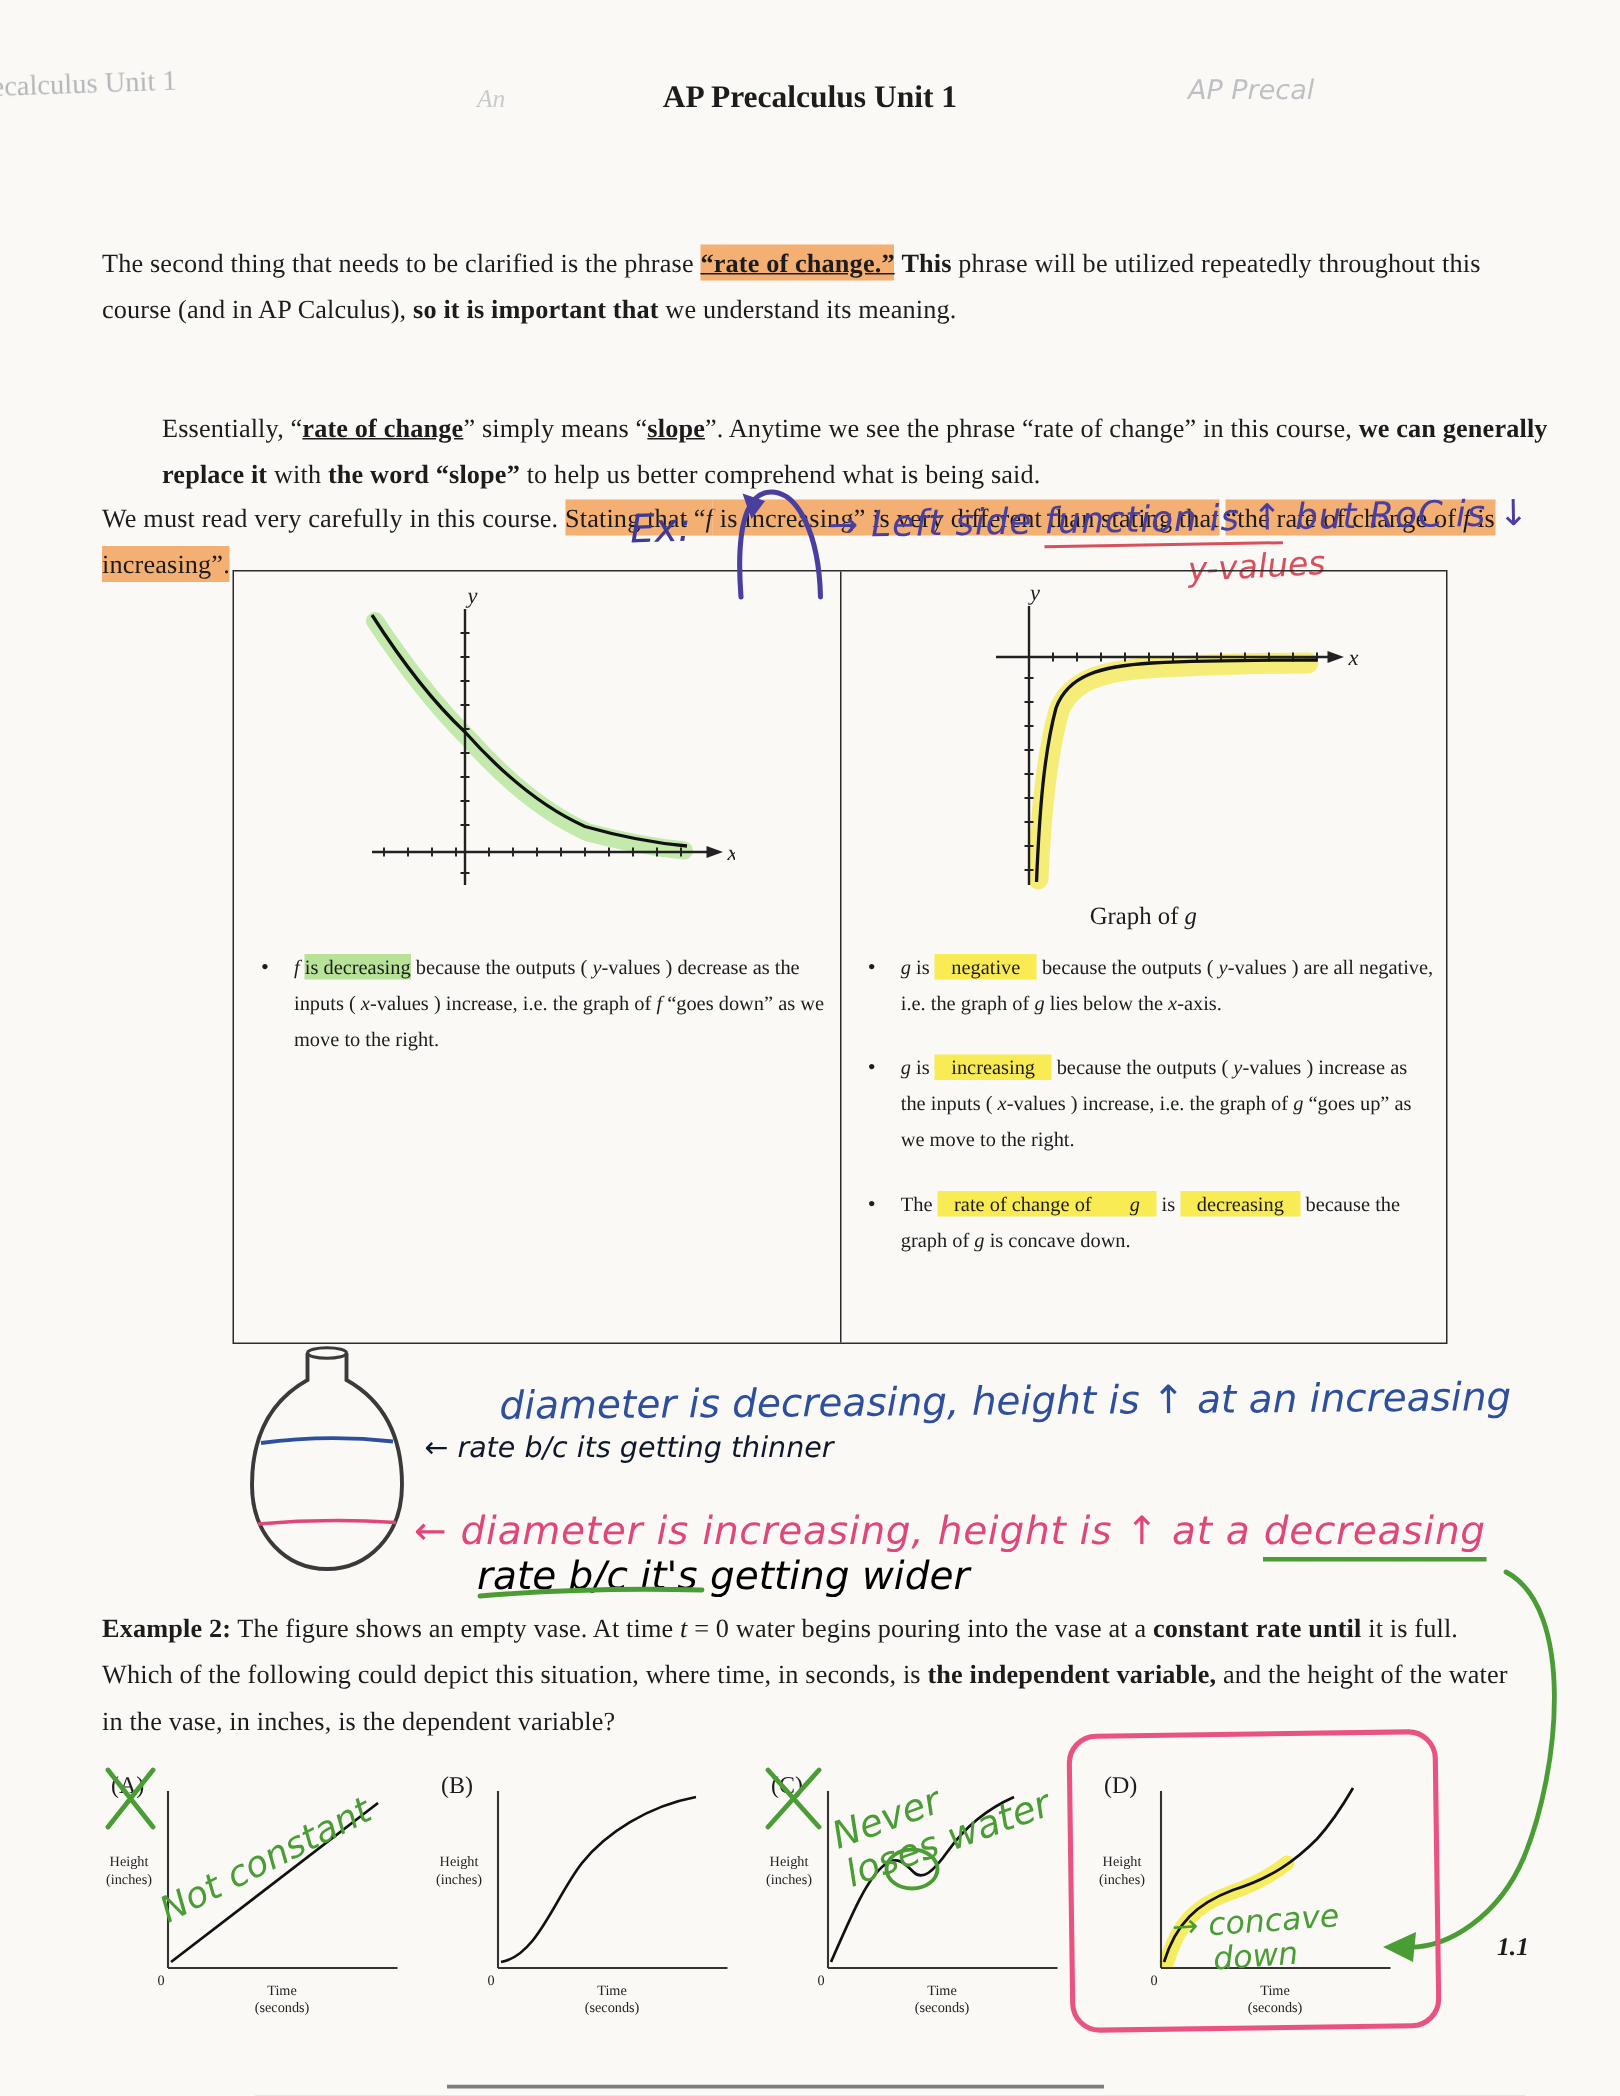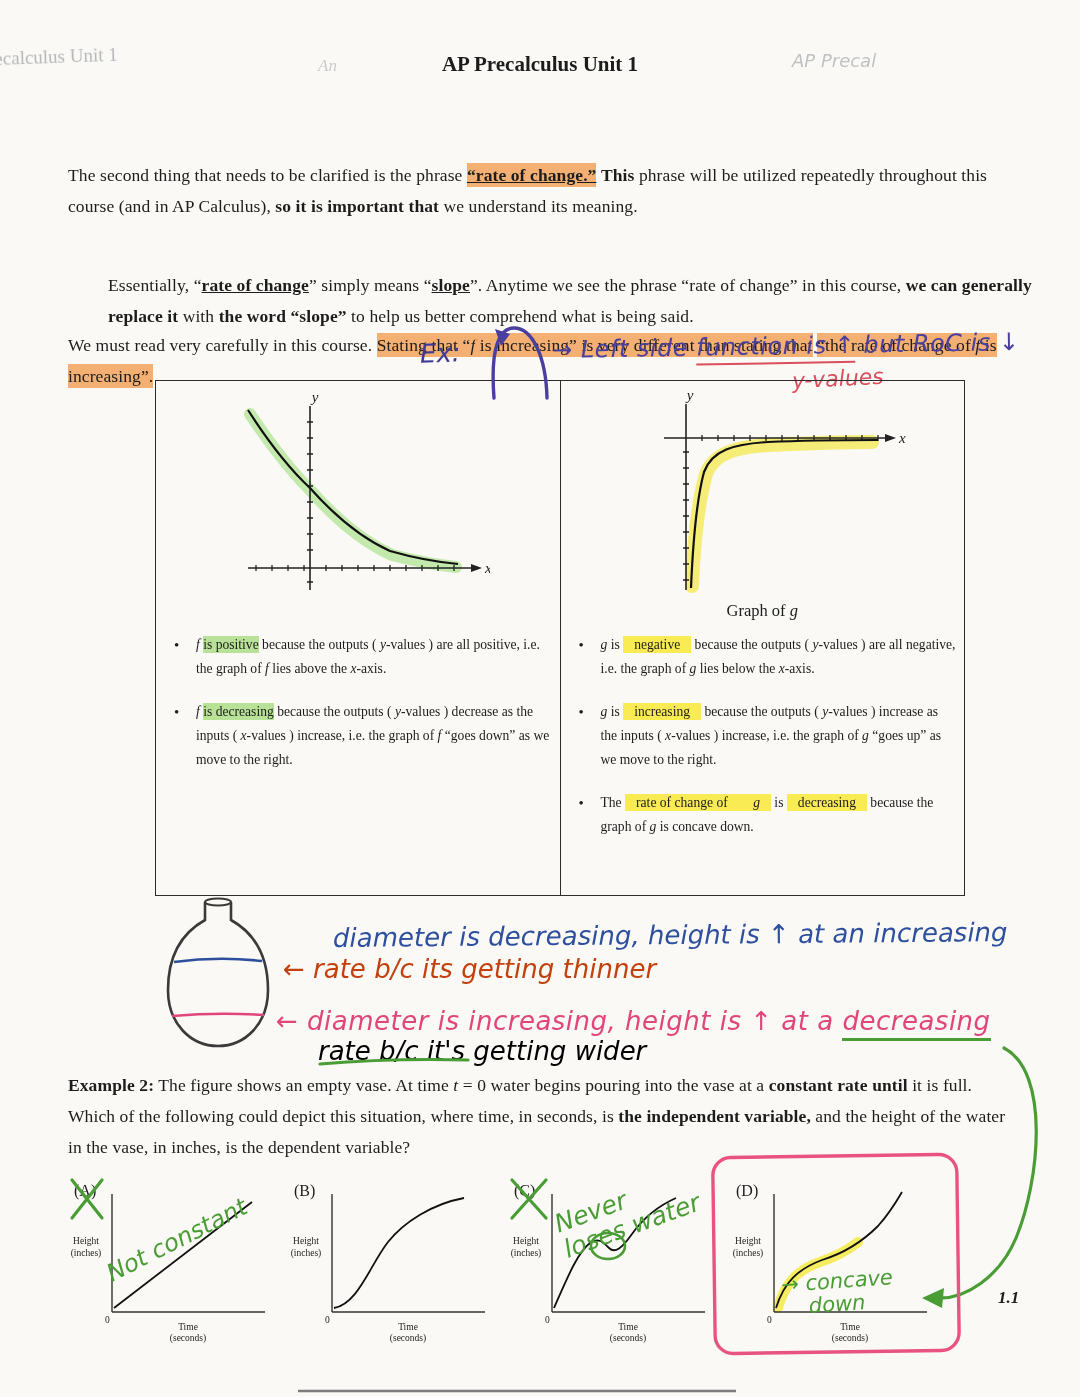--- a/index.html
+++ b/index.html
@@ -44,21 +44,21 @@
   .axis-lab{font-family:"Liberation Serif",serif;font-style:italic;font-size:15px;fill:#1c1c1c;}
   .mini-lab{font-family:"Liberation Serif",serif;font-size:9.5px;fill:#222;}
 
   
   .hand{font-family:"DejaVu Sans",sans-serif;font-style:italic;position:absolute;white-space:nowrap;}
   .ink-ex{left:420px;top:338px;font-size:26px;color:#3f3a96;transform:rotate(-2deg);}
   .ink-purple{left:552px;top:332px;font-size:24px;letter-spacing:.5px;color:#4a3f9f;transform:rotate(-1deg);}
   .red-ul{border-bottom:2.6px solid #d94f5c;padding-bottom:2px;}
   .ink-red{left:792px;top:366px;font-size:22px;color:#d94f5c;transform:rotate(-3deg);}
   .ink-blue1{left:333px;top:920px;font-size:26px;color:#2d4f9e;transform:rotate(-.5deg);}
-  .ink-blue2{left:283px;top:954px;font-size:26px;color:#c2410c;}
+  .ink-blue2{left:283px;top:954px;font-size:19px;color:#0f172a;}
   .ink-pink1{left:276px;top:1006px;font-size:26px;letter-spacing:.5px;color:#e0467a;}
   .ink-pink2{left:318px;top:1036px;font-size:26px;color:#000000;}
   .green-ul{border-bottom:3px solid #4a9c35;padding-bottom:2px;}
   .ink-green{color:#4a9c35;}
   .ink-not-constant{left:100px;top:1226px;font-size:24px;transform:rotate(-27deg);}
   .ink-never{left:556px;top:1186px;font-size:25px;line-height:27px;transform:rotate(-20deg);}
   .ink-concave{left:782px;top:1270px;font-size:21px;line-height:23px;transform:rotate(-4deg);}
   .ink-concave .l2{padding-left:26px;}
 
   
@@ -101,21 +101,20 @@
           <line x1="8" y1="178" x2="236" y2="178" stroke="#222" stroke-width="1.6"></line>
           <polygon points="242,178 231,174 231,182" fill="#222"></polygon>
           <path d="M16,175v6 M32,175v6 M48,175v6 M64,175v6 M86,175v6 M102,175v6 M118,175v6 M134,175v6 M150,175v6 M166,175v6 M182,175v6 M198,175v6 M214,175v6" stroke="#222" stroke-width="1.3" fill="none"></path>
           <path d="M67,32h6 M67,48h6 M67,64h6 M67,80h6 M67,96h6 M67,112h6 M67,128h6 M67,144h6 M67,160h6 M67,192h6" stroke="#222" stroke-width="1.3" fill="none"></path>
         </g>
         <path d="M8,20 Q40,70 70,98 Q110,143 150,161 Q185,171 218,174" stroke="#111" stroke-width="2.2" fill="none"></path>
         <text x="75" y="12" class="axis-lab" text-anchor="middle">y</text>
         <text x="245" y="183" class="axis-lab">x</text>
       </svg>
       <ul class="bullets">
-        <li><span class="seg-i">f</span><span> </span><span class="seg-hg">is positive</span><span> because the outputs ( </span><span class="seg-i">y</span><span>-values ) are all positive, i.e. the graph of </span><span class="seg-i">f</span><span>  lies above the </span><span class="seg-i">x</span><span>-axis.</span></li>
         <li><span class="seg-i">f</span><span> </span><span class="seg-hg">is decreasing</span><span> because the outputs ( </span><span class="seg-i">y</span><span>-values ) decrease as the inputs ( </span><span class="seg-i">x</span><span>-values ) increase, i.e. the graph of </span><span class="seg-i">f</span><span>  “goes down” as we move to the right.</span></li>
       </ul>
     </div>
     <div class="compare-col right">
       <svg class="graph-g" width="250" height="210" viewBox="0 0 250 210">
         <path d="M36,196 C38,150 42,112 50,84 C58,63 80,57 113,55 C155,53 192,52 216,52" stroke="#f3e734" stroke-width="14" fill="none" opacity="0.65" stroke-linecap="round"></path>
         <g>
           <line x1="30" y1="14" x2="30" y2="200" stroke="#222" stroke-width="1.6"></line>
           <line x1="8" y1="48" x2="234" y2="48" stroke="#222" stroke-width="1.6"></line>
           <polygon points="240,48 229,44 229,52" fill="#222"></polygon>

